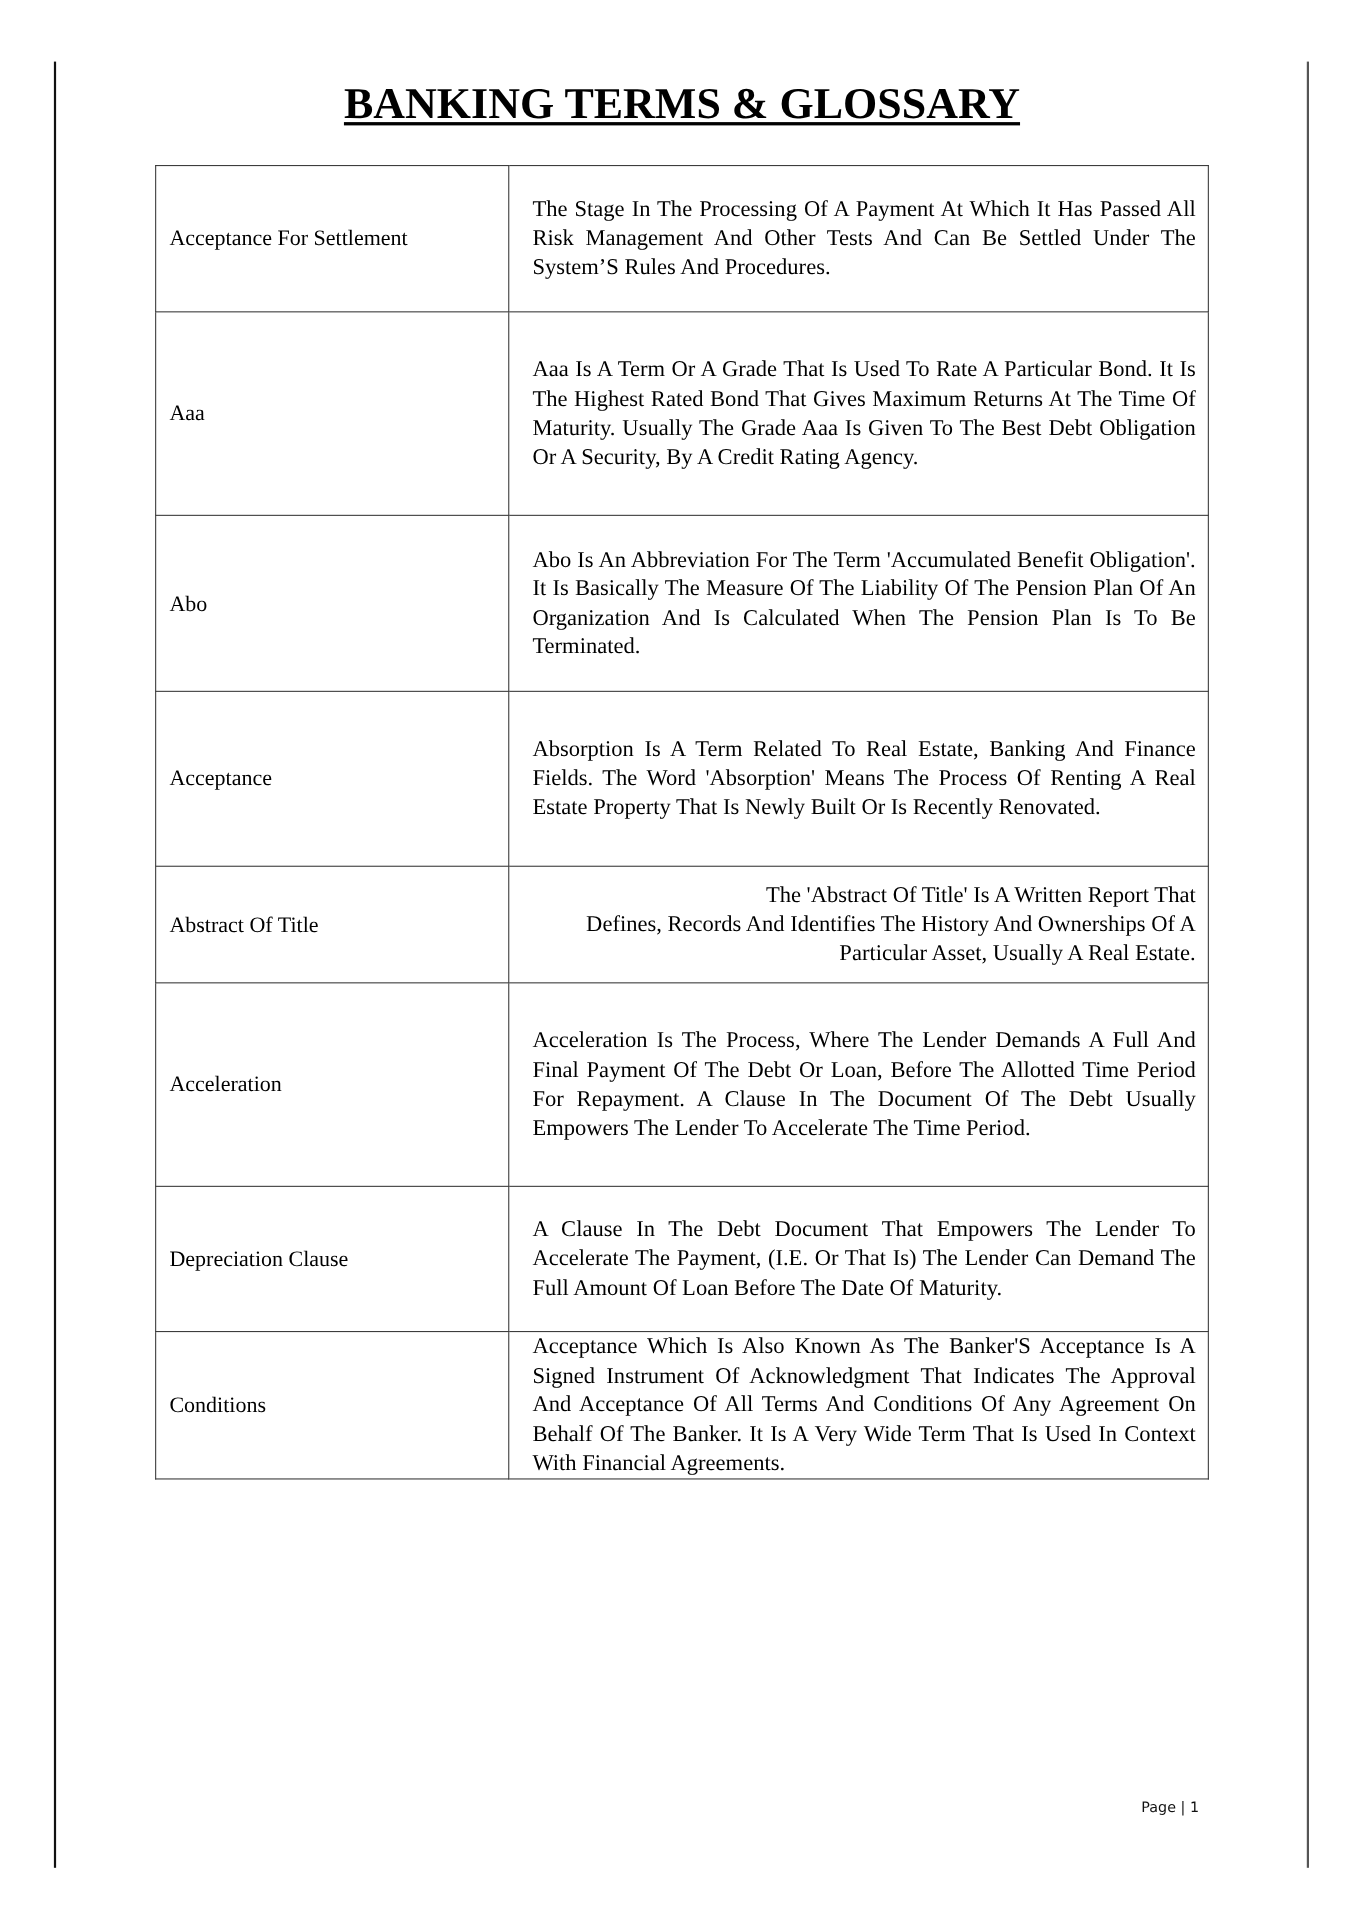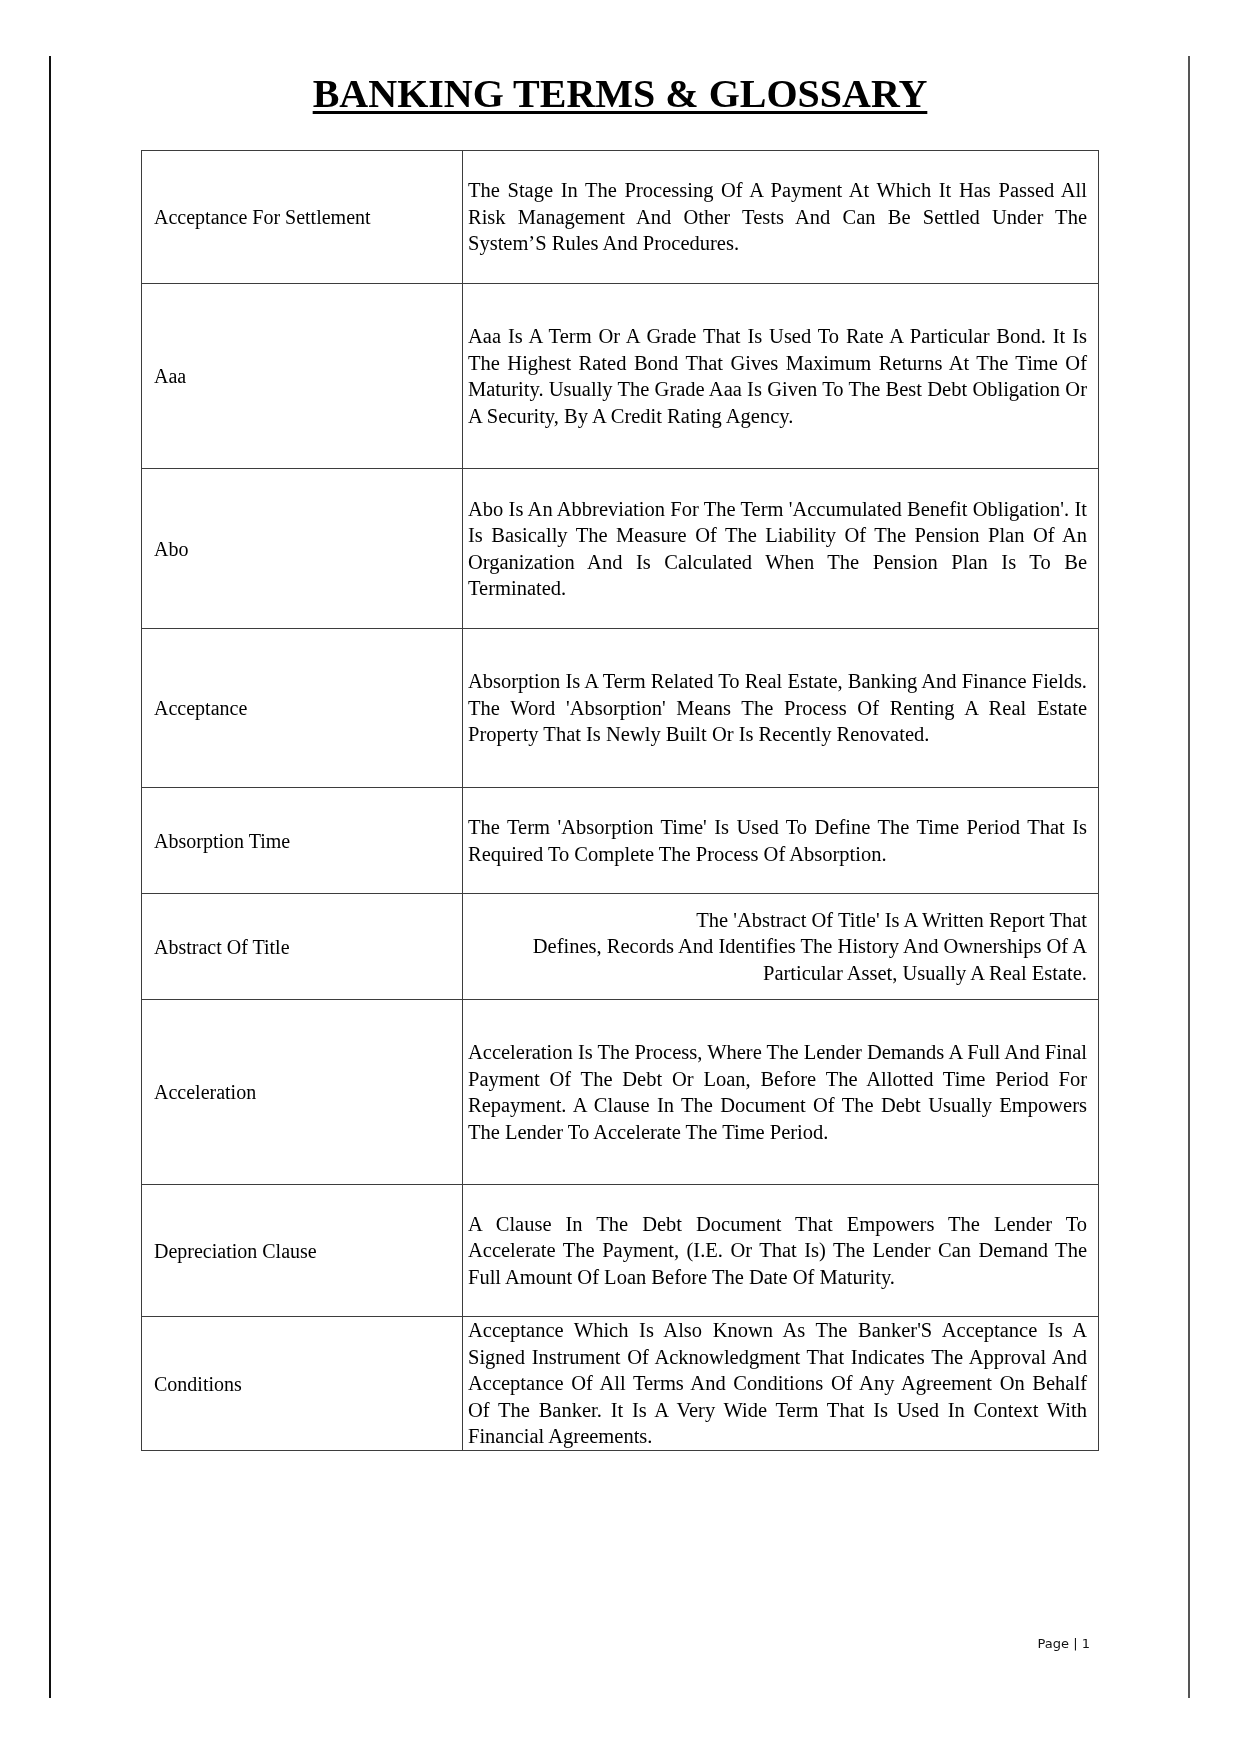--- a/index.html
+++ b/index.html
@@ -67,21 +67,21 @@
       line-height: 26px;
       padding-left: 12px;
       padding-right: 8px;
       box-sizing: border-box;
       margin-top: 12px;
     }
     .glossary td.def {
       font-size: 20.5px;
       line-height: 26.5px;
       text-align: justify;
-      padding-left: 5px;
+      padding-left: 21px;
       padding-right: 11px;
       box-sizing: border-box;
     }
     .glossary td.def.preline {
       white-space: pre-line;
       text-align: right;
     }
     .footer {
       position: absolute;
       left: 980px;
@@ -115,24 +115,20 @@
     </tr>
     <tr style="height:160px;">
       <td class="term">Abo</td>
       <td class="def">Abo Is An Abbreviation For The Term 'Accumulated Benefit Obligation'. It Is Basically The Measure Of The Liability Of The Pension Plan Of An Organization And Is Calculated When The Pension Plan Is To Be Terminated.</td>
     </tr>
     <tr style="height:159px;">
       <td class="term">Acceptance</td>
       <td class="def">Absorption Is A Term Related To Real Estate, Banking And Finance Fields. The Word 'Absorption' Means The Process Of Renting A Real Estate Property That Is Newly Built Or Is Recently Renovated.</td>
     </tr>
     <tr style="height:106px;">
-      <td class="term">Absorption Time</td>
-      <td class="def">The Term 'Absorption Time' Is Used To Define The Time Period That Is Required To Complete The Process Of Absorption.</td>
-    </tr>
-    <tr style="height:106px;">
       <td class="term">Abstract Of Title</td>
       <td class="def preline">The 'Abstract Of Title' Is A Written Report That
 Defines, Records And Identifies The History And Ownerships Of A Particular Asset, Usually A Real Estate.</td>
     </tr>
     <tr style="height:185px;">
       <td class="term">Acceleration</td>
       <td class="def">Acceleration Is The Process, Where The Lender Demands A Full And Final Payment Of The Debt Or Loan, Before The Allotted Time Period For Repayment. A Clause In The Document Of The Debt Usually Empowers The Lender To Accelerate The Time Period.</td>
     </tr>
     <tr style="height:132px;">
       <td class="term">Depreciation Clause</td>

